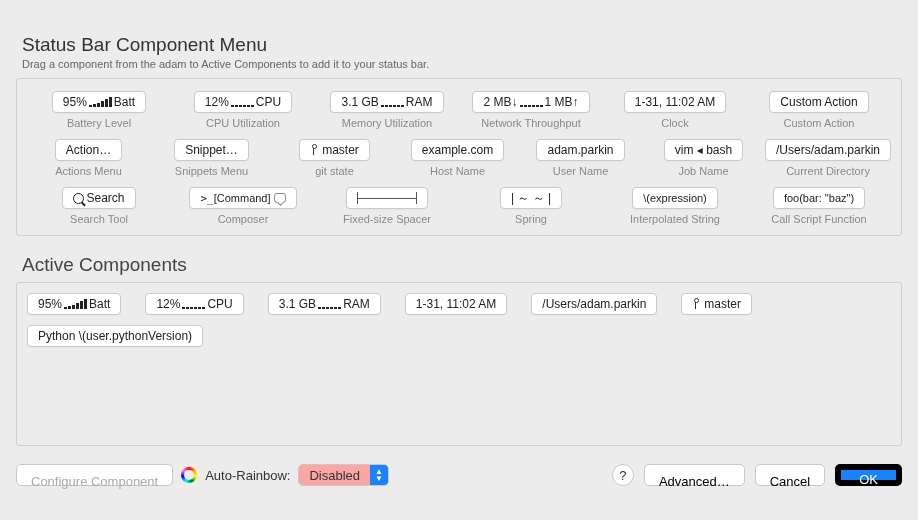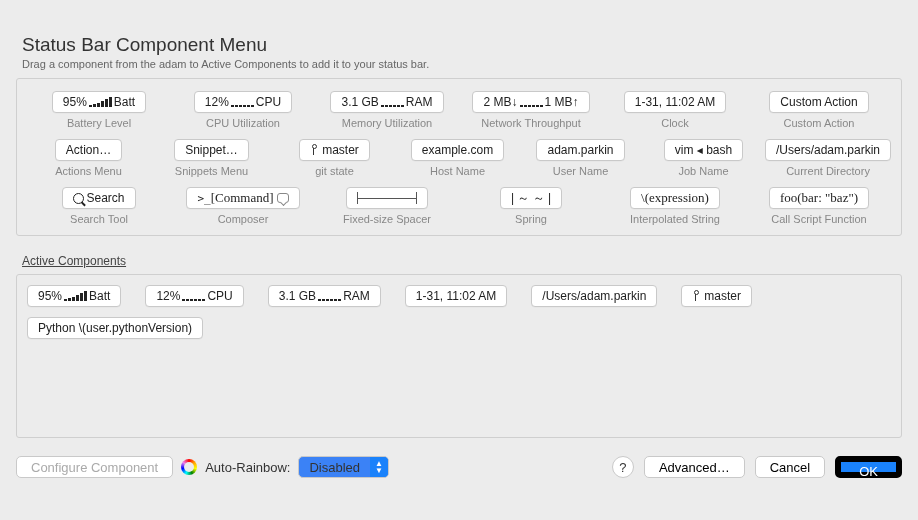--- a/index.html
+++ b/index.html
@@ -57,24 +57,23 @@
     box-shadow: 0 0.5px 0 rgba(0,0,0,0.04);
     height: 22px;
   }
   .menu-caption {
     font-size: 11px;
     color: #888;
     margin-top: 4px;
     text-align: center;
   }
   .section-label {
-    font-size: 12px;
+    font-size: 19px;
     color: #444;
     margin: 18px 0 6px 6px;
-    text-decoration: underline;
   }
   .active-panel {
     border: 1px solid #cfcfcf;
     border-radius: 3px;
     padding: 10px;
     background: #ececec;
     height: 164px;
   }
   .active-row {
     display: flex;
@@ -91,21 +90,21 @@
   .footer-left {
     display: flex;
     align-items: center;
     gap: 8px;
   }
   .footer-spacer { flex: 1; }
   .mac-btn {
     background: #fff;
     border: 1px solid #c9c9c9;
     border-radius: 5px;
-    padding: 2px 14px;
+    padding: 9px 14px;
     font-size: 13px;
     height: 22px;
     cursor: pointer;
   }
   .mac-btn[disabled] { color: #aaa; }
   .mac-btn.primary {
     background: #1a82fb;
     color: #fff;
     border: 6px solid #000000;
     padding: 2px 18px;
@@ -116,21 +115,21 @@
     border-radius: 50%;
     border: 1px solid #c9c9c9;
     background: #fff;
     display: inline-flex;
     align-items: center; justify-content: center;
     font-size: 13px;
     cursor: pointer;
   }
   .select {
     display: inline-flex; align-items: center;
-    background: #3b82f6;
+    background: #fca5a5;
     border: 1px solid #c9c9c9;
     border-radius: 5px;
     height: 22px;
     overflow: hidden;
   }
   .select .sel-text { padding: 0 10px; font-size: 13px; }
   .select .sel-arrows {
     background: #1a82fb;
     color: #fff;
     width: 18px;
@@ -193,21 +192,21 @@
   .spacer-icon .cap{width:1px;height:12px;background:#555}
   .branch-icon{
     display:inline-block;width:10px;height:12px;position:relative;margin-right:2px;
   }
   .branch-icon::before{
     content:"";position:absolute;left:2px;top:0;width:3px;height:3px;border:1px solid #333;border-radius:50%;
   }
   .branch-icon::after{
     content:"";position:absolute;left:3px;top:4px;width:1px;height:7px;background:#333;
   }
-  .mono { font-family: Liberation Serif, serif; font-size: 13px; }
+  .mono { font-family: Liberation Sans, sans-serif; font-size: 11px; }
 </style>
 </head>
 <body>
 
 <div class="window">
   <div class="title">Status Bar Component Menu</div>
   <div class="subtitle">Drag a component from the adam to Active Components to add it to your status bar.</div>
 
   <div class="panel" id="menu-panel">
       <div class="menu-row">

